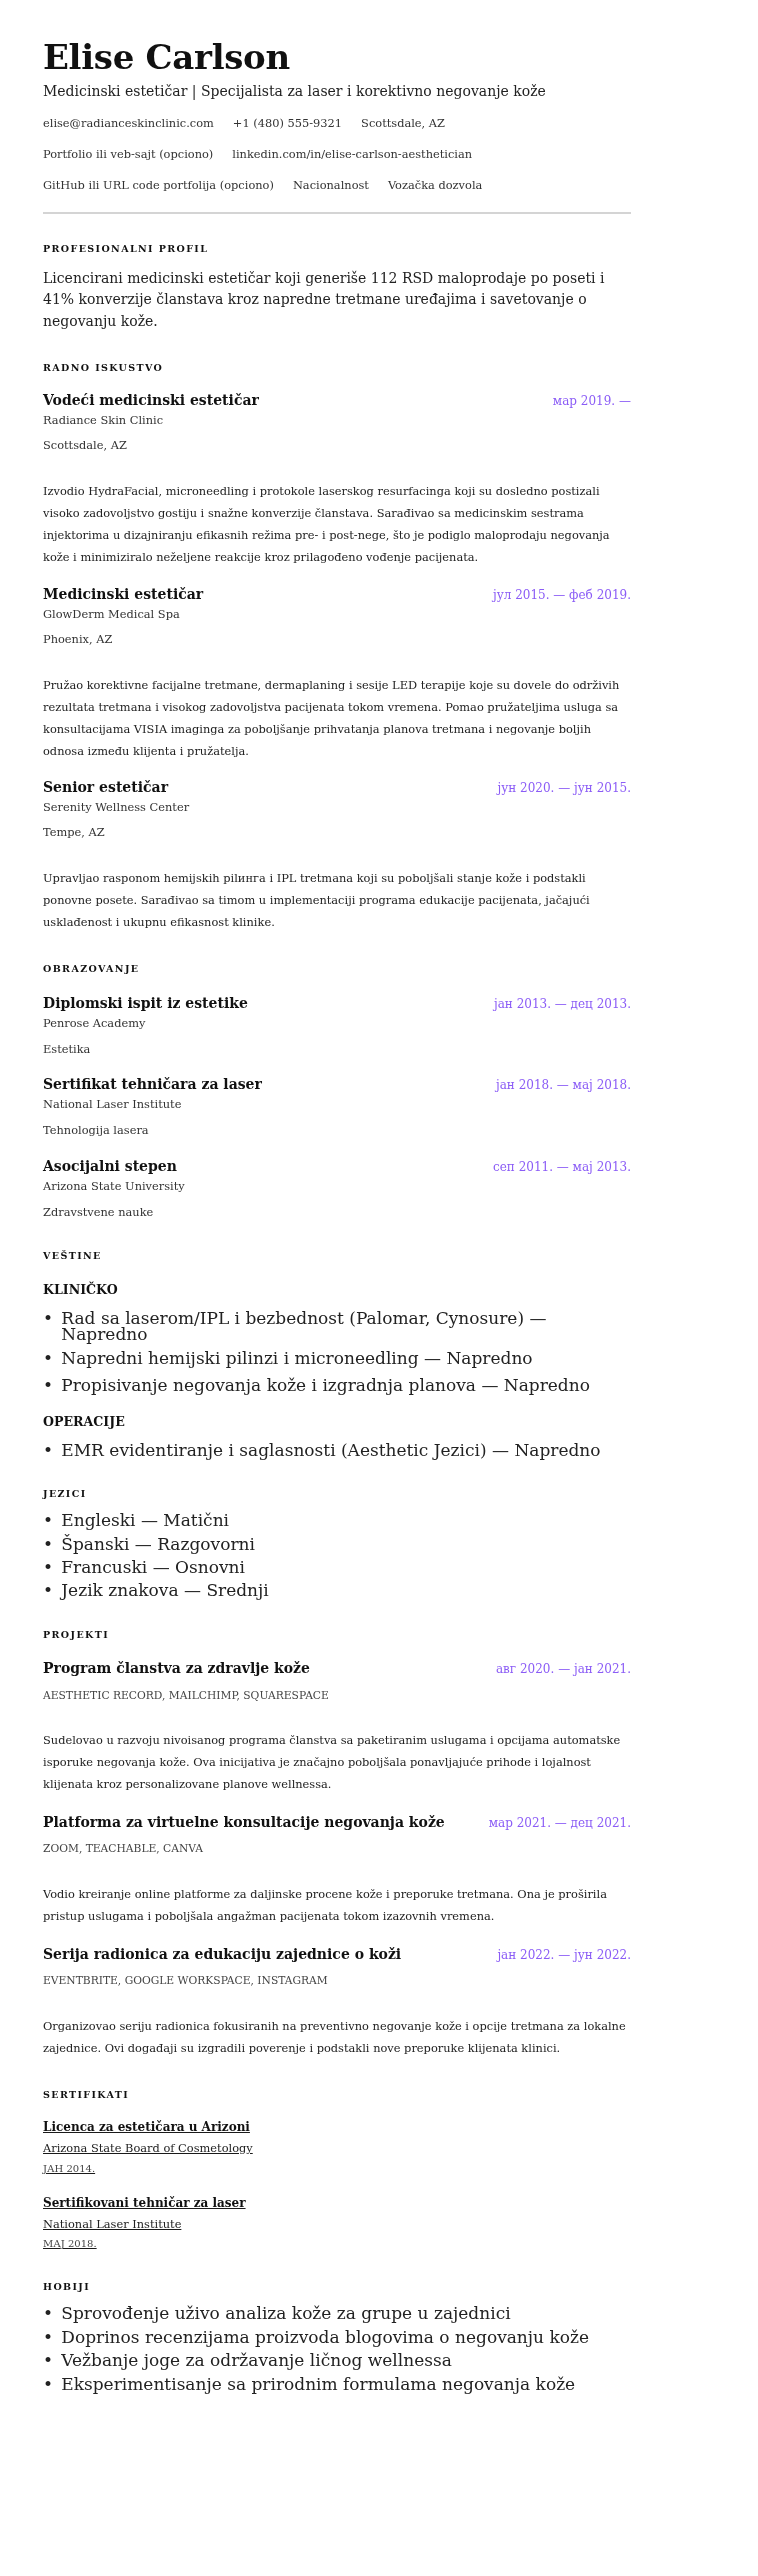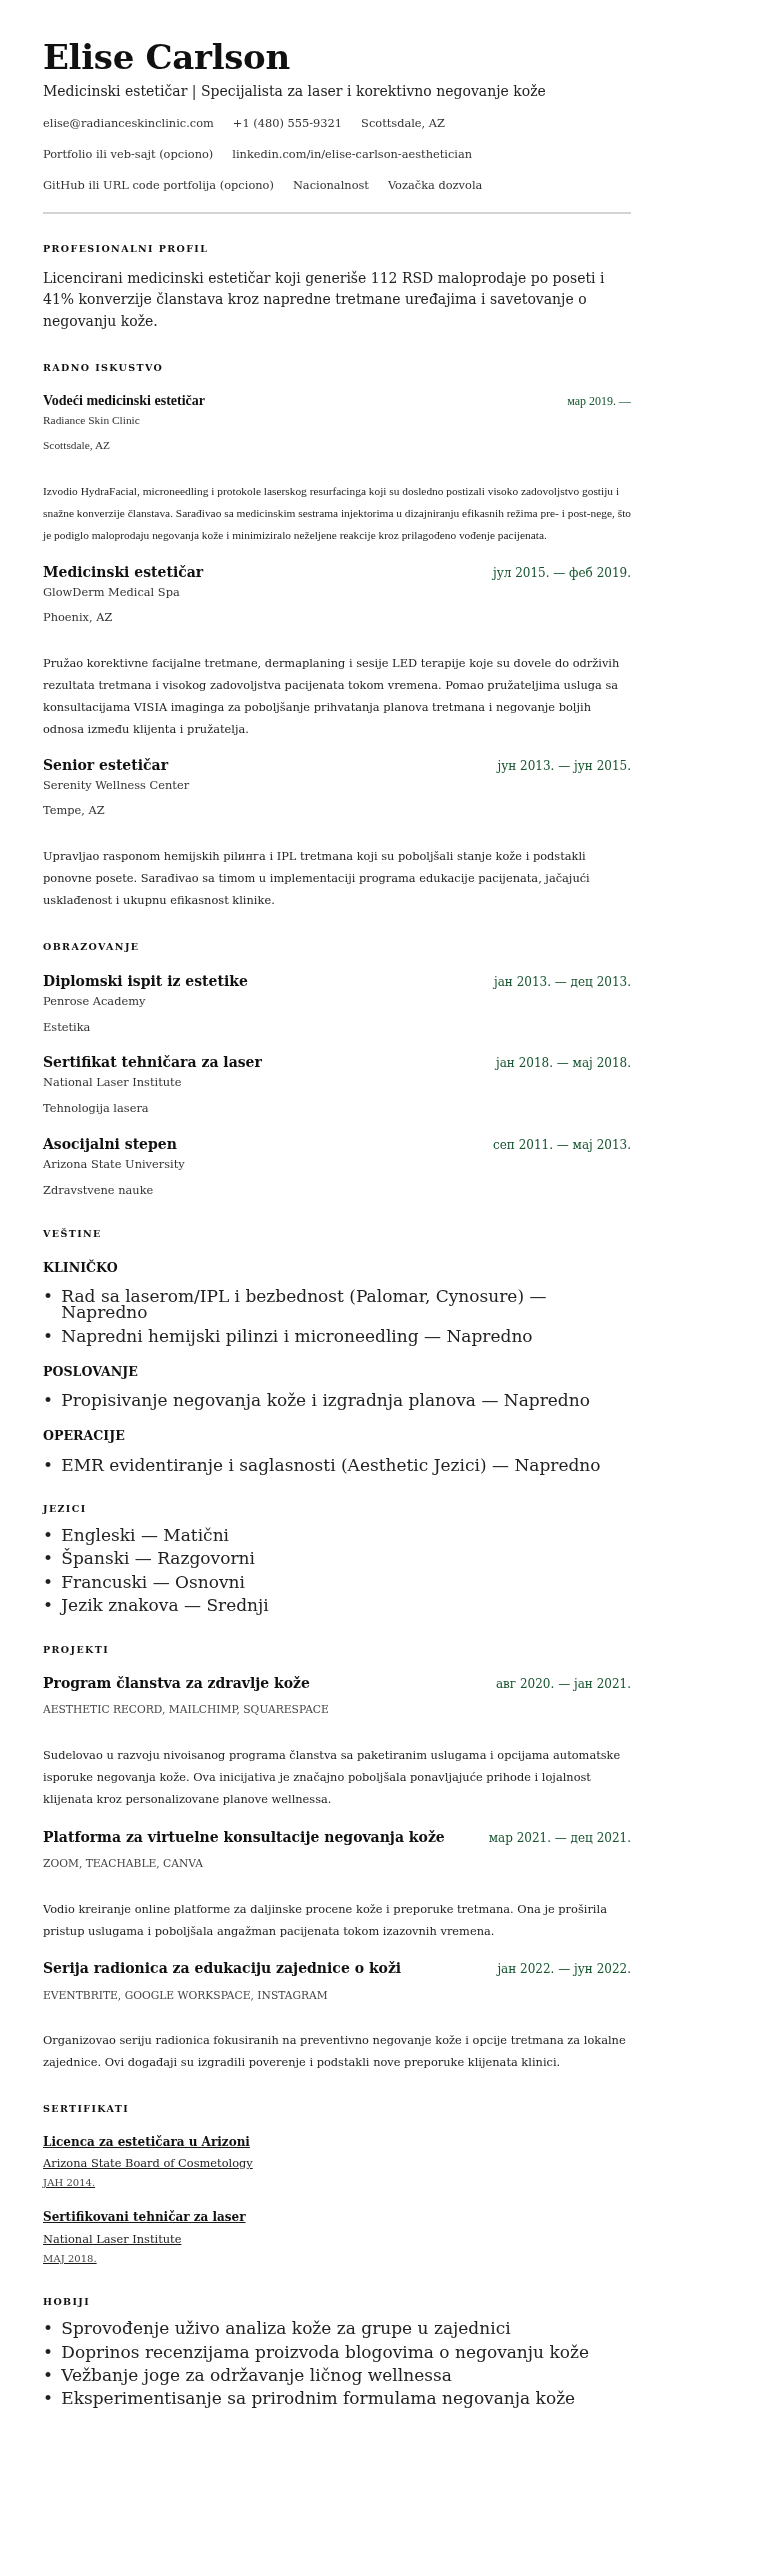--- a/index.html
+++ b/index.html
@@ -55,36 +55,36 @@
       color: #111111;
       line-height: 12.6px;
     }
     .profile-text {
       font-size: 14px;
       line-height: 21.5px;
       color: #222222;
       margin-top: 12.6px;
     }
     .entry { margin-top: 16.4px; }
-    .entry.first { margin-top: 16.4px; font-family: Liberation Serif, serif; }
+    .entry.first { margin-top: 16.4px; }
     .entry-head {
       display: flex;
       justify-content: space-between;
       align-items: baseline;
     }
     .entry-title {
       font-size: 14px;
       font-weight: bold;
       line-height: 19px;
       color: #111111;
     }
     .entry-date {
       font-size: 12px;
       line-height: 17.7px;
-      color: #14532d;
+      color: #8b5cf6;
       white-space: nowrap;
       margin-left: 12.6px;
     }
     .entry-sub {
       font-size: 11.4px;
       line-height: 16.4px;
       color: #333333;
       margin-top: 1.3px;
     }
     .entry-sub.gap { margin-top: 8.8px; }
@@ -214,21 +214,21 @@
         <div class="entry-date">јул 2015. — феб 2019.</div>
       </div>
       <div class="entry-sub">GlowDerm Medical Spa</div>
       <div class="entry-sub gap">Phoenix, AZ</div>
       <p class="entry-desc">Pružao korektivne facijalne tretmane, dermaplaning i sesije LED terapije koje su dovele do održivih rezultata tretmana i visokog zadovoljstva pacijenata tokom vremena. Pomao pružateljima usluga sa konsultacijama VISIA imaginga za poboljšanje prihvatanja planova tretmana i negovanje boljih odnosa između klijenta i pružatelja.</p>
     </div>
 
     <div class="entry">
       <div class="entry-head">
         <div class="entry-title">Senior estetičar</div>
-        <div class="entry-date">јун 2013. — јун 2015.</div>
+        <div class="entry-date">јун 2020. — јун 2015.</div>
       </div>
       <div class="entry-sub">Serenity Wellness Center</div>
       <div class="entry-sub gap">Tempe, AZ</div>
       <p class="entry-desc">Upravljao rasponom hemijskih pilинга i IPL tretmana koji su poboljšali stanje kože i podstakli ponovne posete. Sarađivao sa timom u implementaciji programa edukacije pacijenata, jačajući usklađenost i ukupnu efikasnost klinike.</p>
     </div>
   </section>
 
   <section class="section">
     <h2 class="section-title">Obrazovanje</h2>
 
@@ -265,21 +265,20 @@
 
     <div class="skill-group">
       <h3 class="skill-group-title">Kliničko</h3>
       <ul class="bullets">
         <li>Rad sa laserom/IPL i bezbednost (Palomar, Cynosure) — Napredno</li>
         <li>Napredni hemijski pilinzi i microneedling — Napredno</li>
       </ul>
     </div>
 
     <div class="skill-group">
-      <h3 class="skill-group-title">Poslovanje</h3>
       <ul class="bullets">
         <li>Propisivanje negovanja kože i izgradnja planova — Napredno</li>
       </ul>
     </div>
 
     <div class="skill-group">
       <h3 class="skill-group-title">Operacije</h3>
       <ul class="bullets">
         <li>EMR evidentiranje i saglasnosti (Aesthetic Jezici) — Napredno</li>
       </ul>

